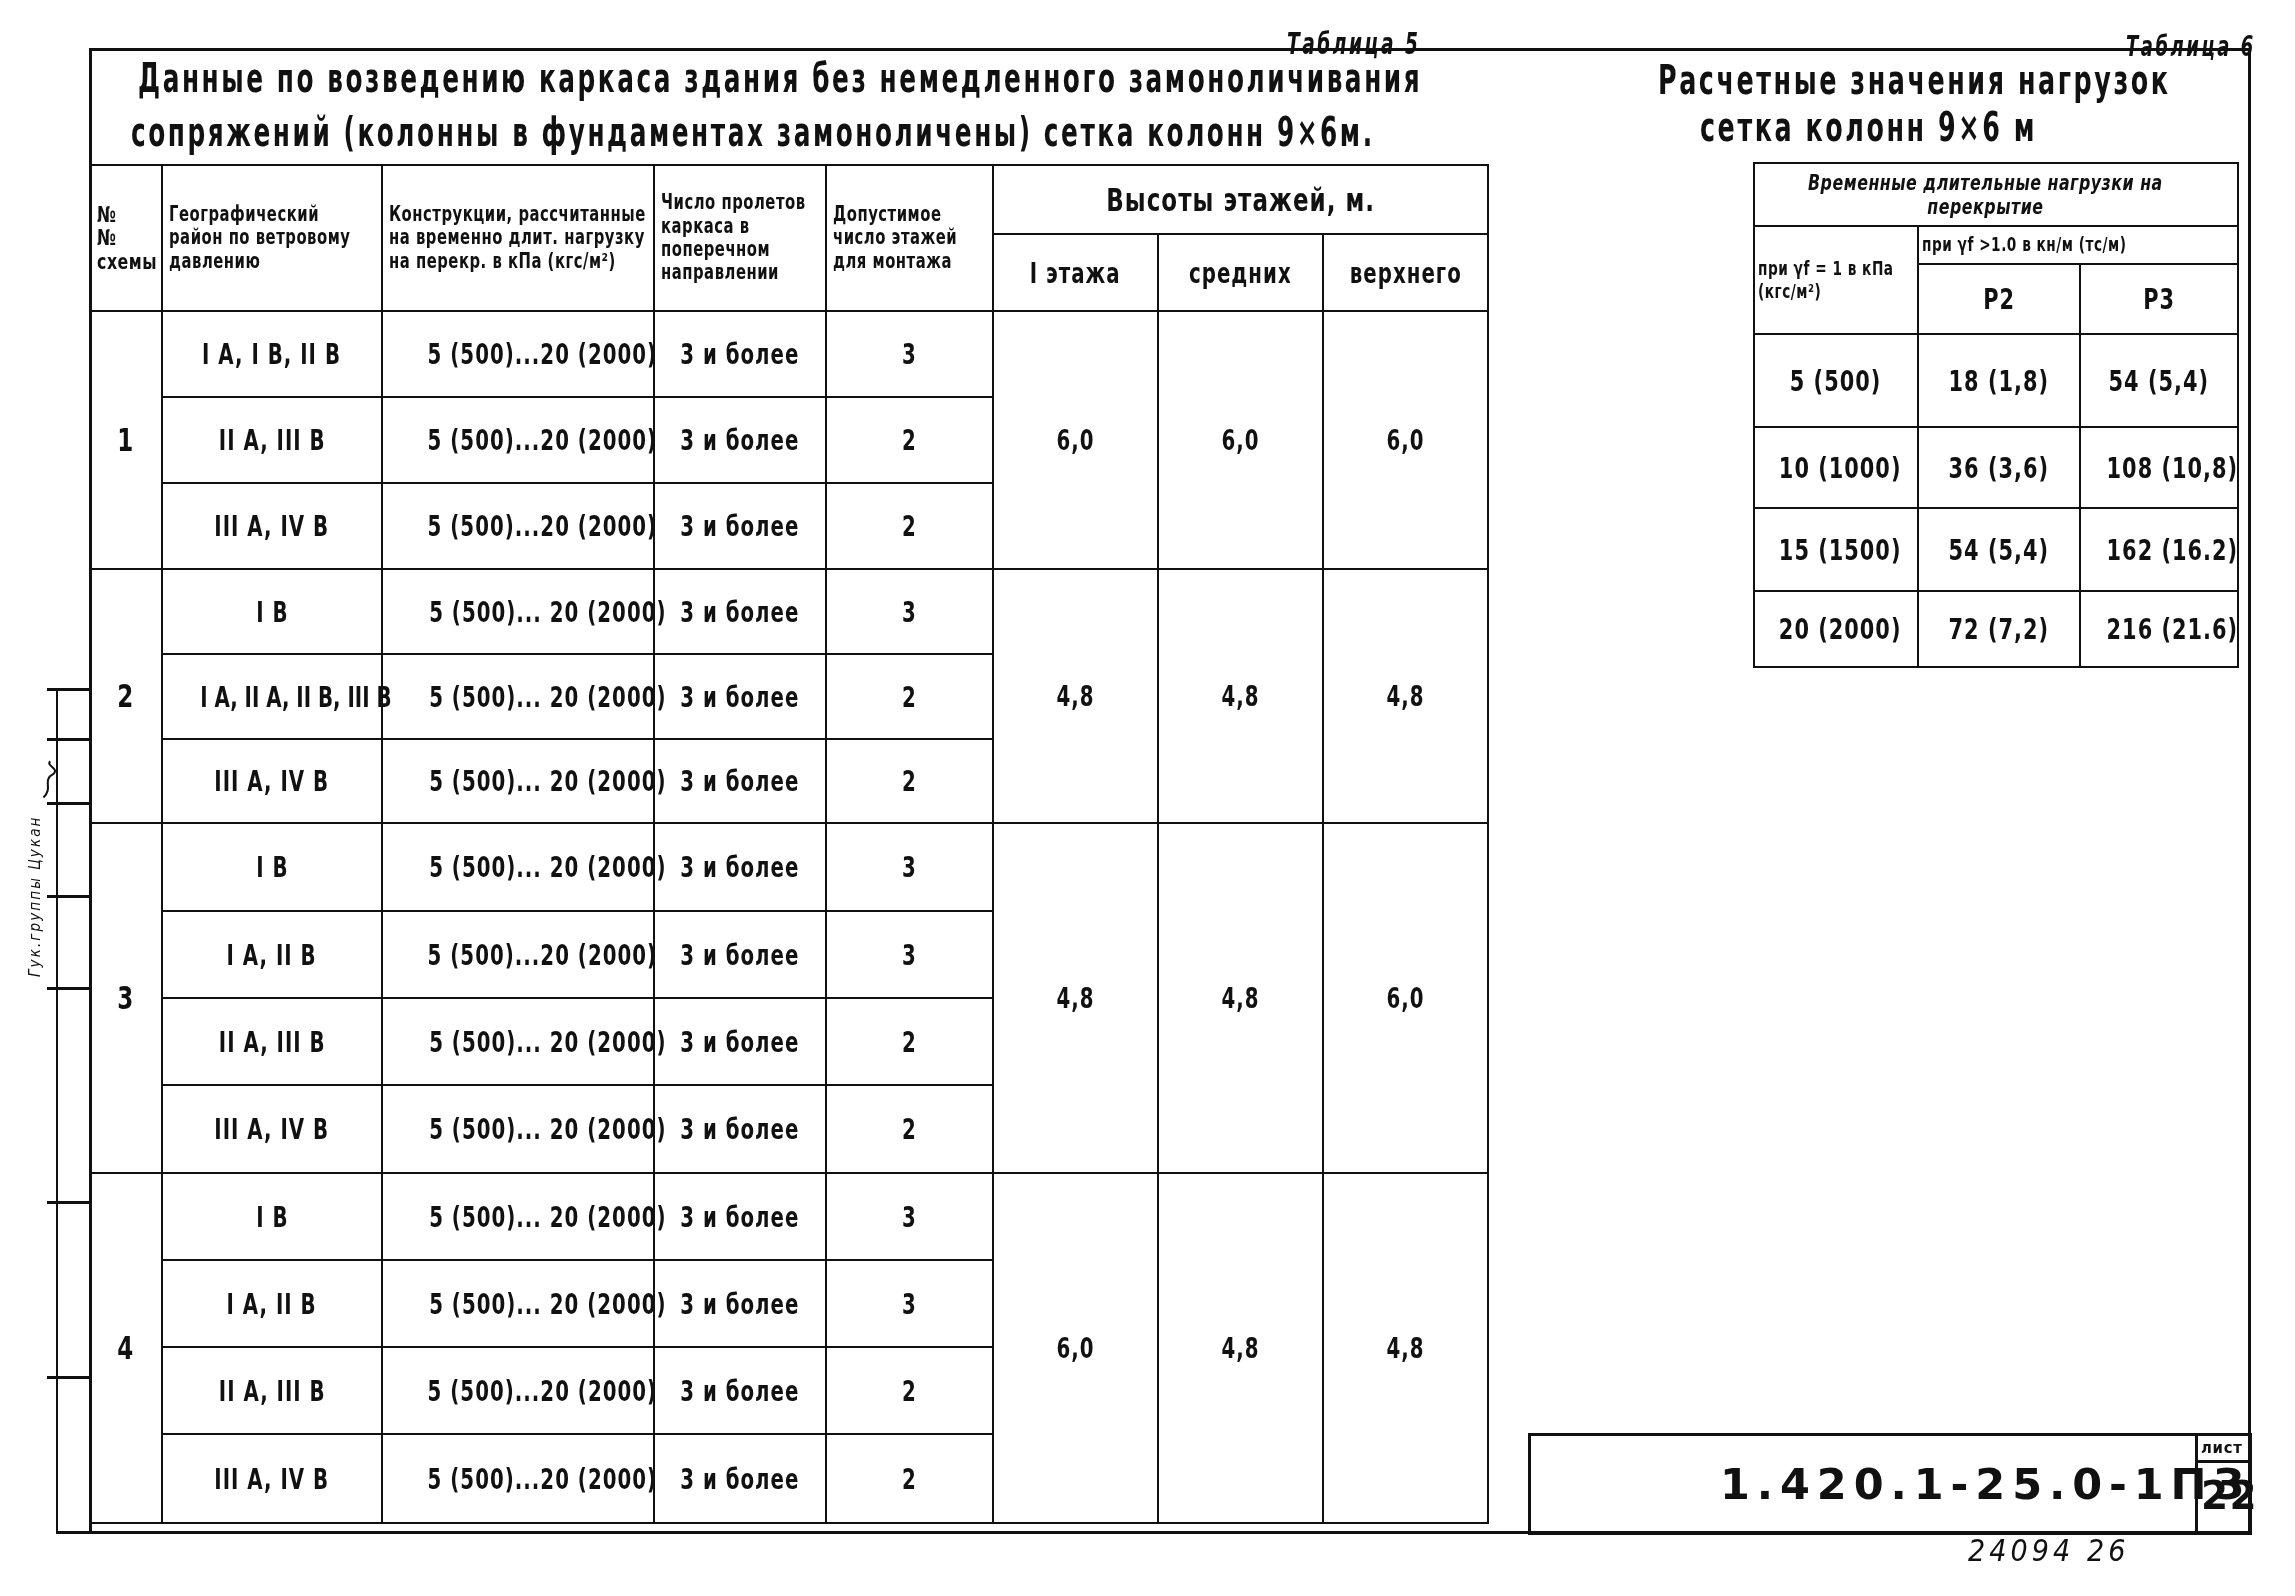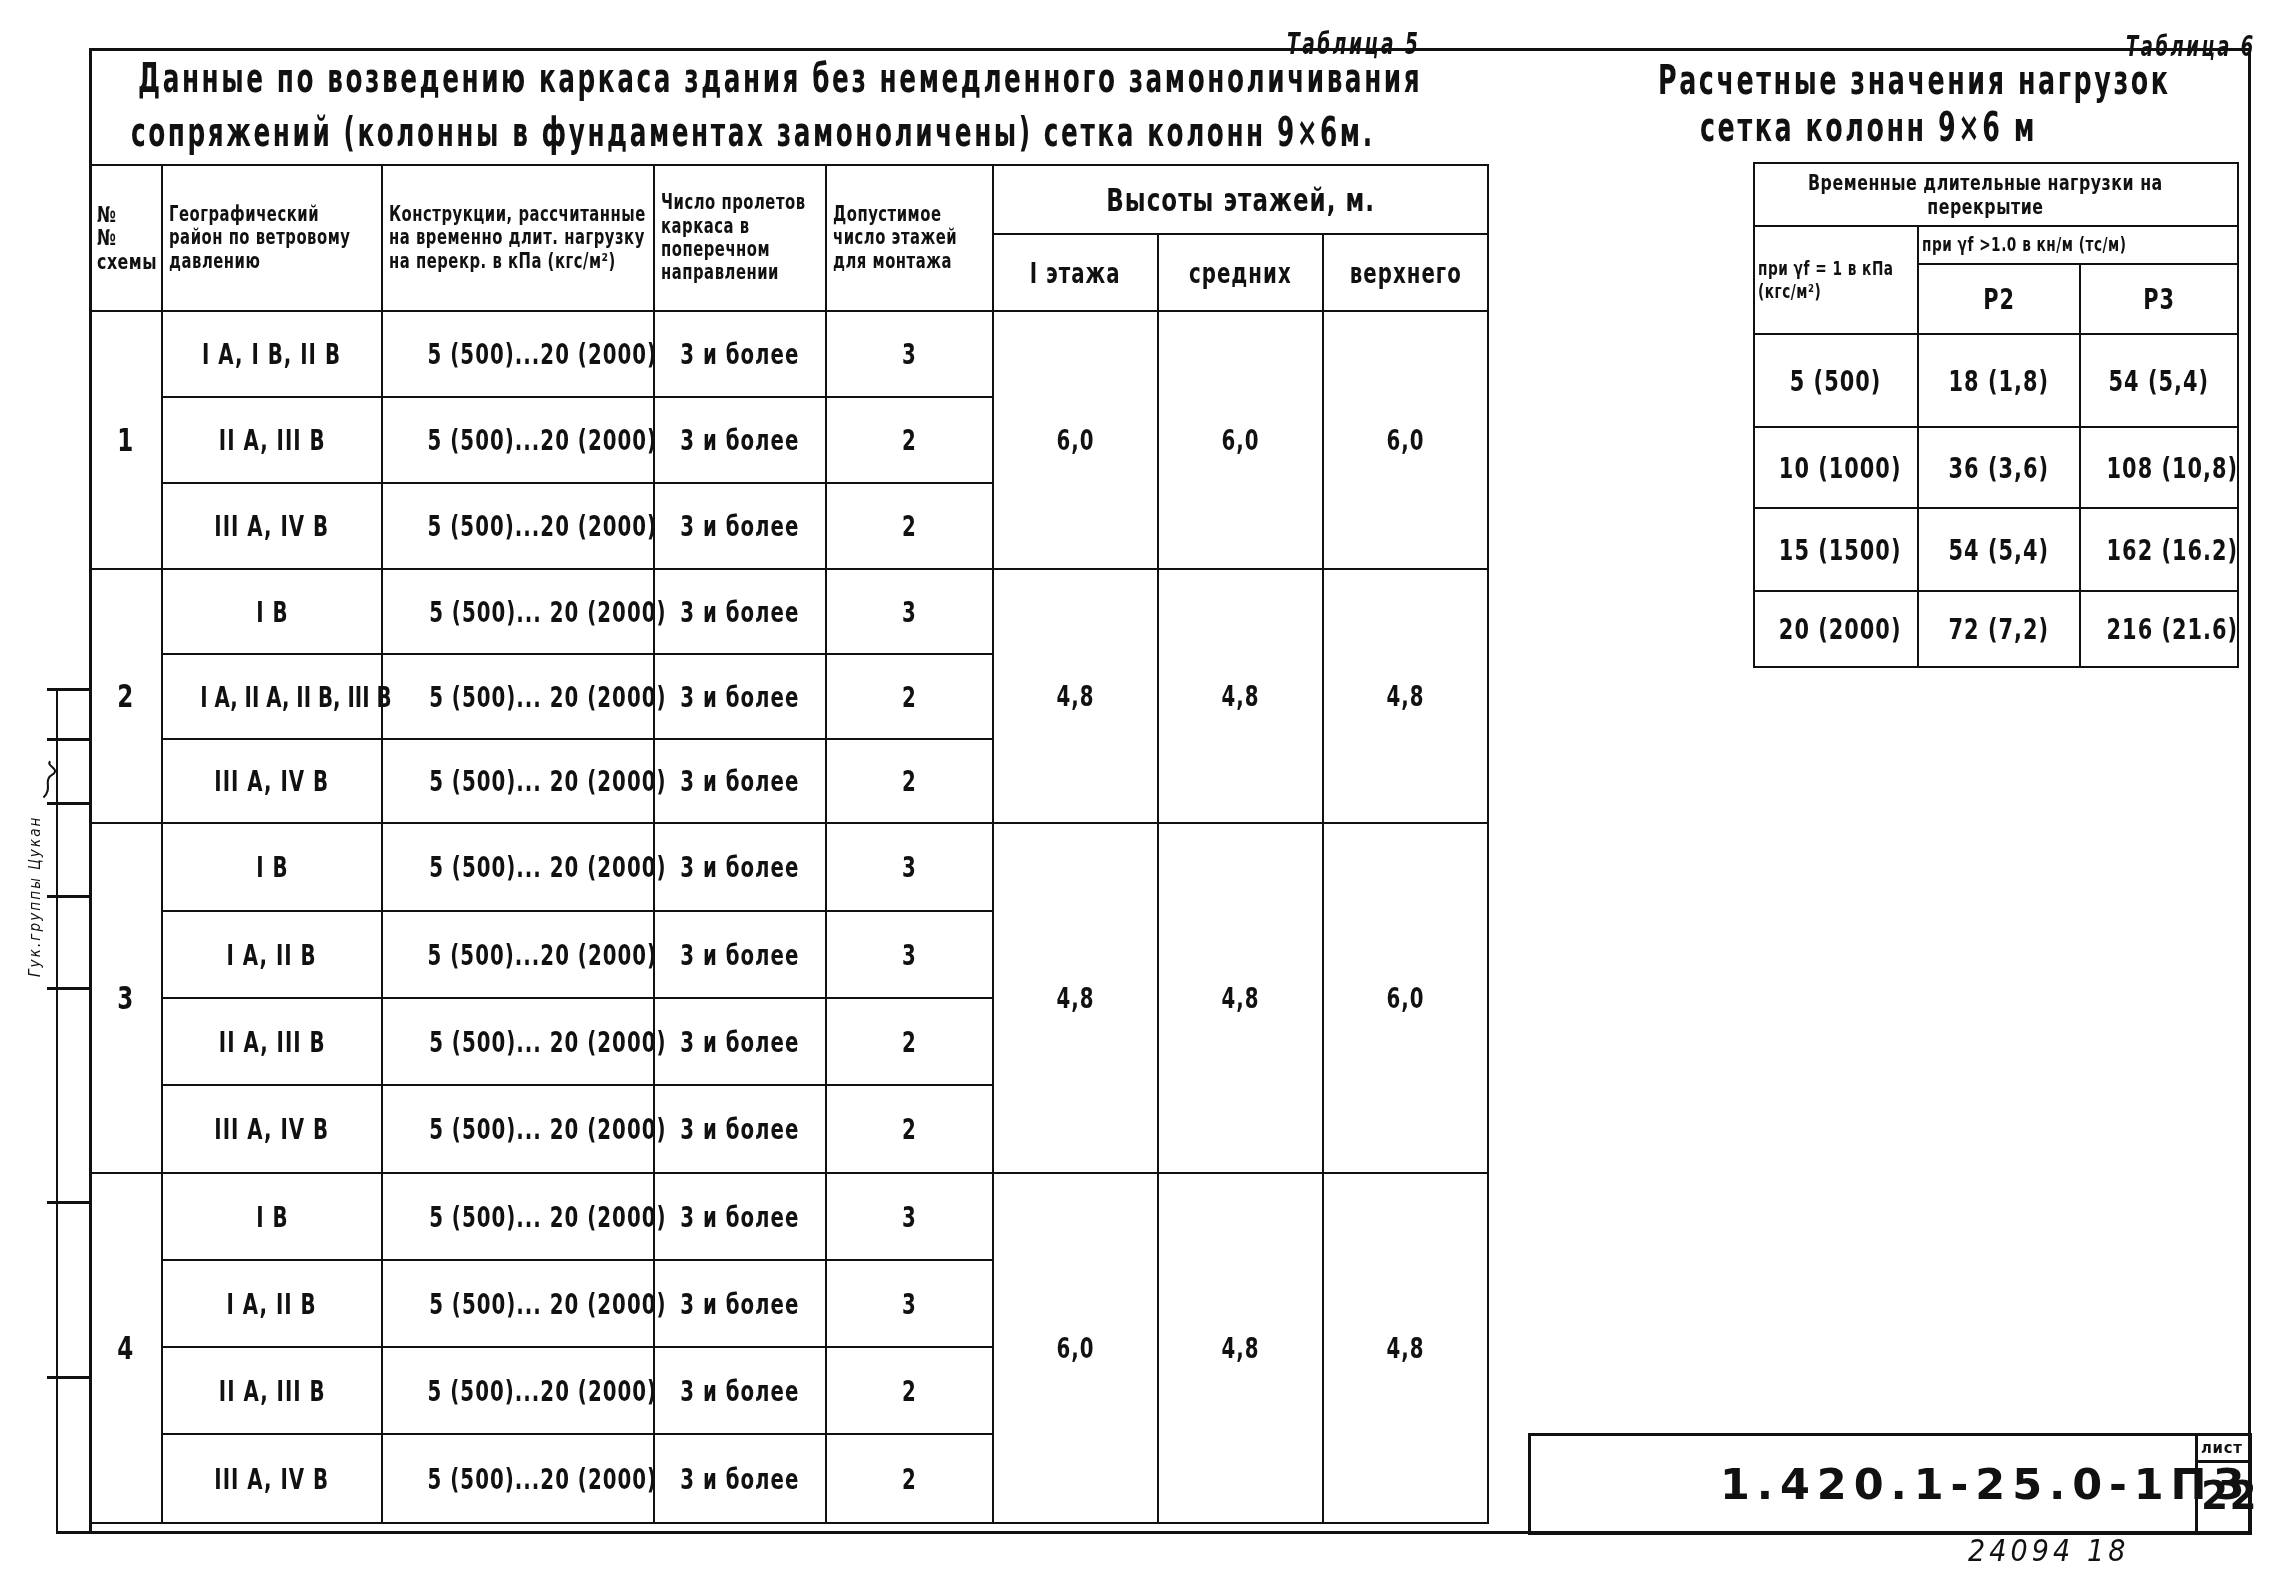--- a/index.html
+++ b/index.html
@@ -194,21 +194,21 @@
 <div class="abs hw" style="left:1658px;top:56px;font-size:41px;">Расчетные значения нагрузок</div>
 <div class="abs hw" style="left:1700px;top:103px;font-size:41px;">сетка колонн 9×6 м</div>
 
 <table class="t6" style="left:1753px;top:162px;width:484px;">
   <colgroup>
       <col style="width:164px">
       <col style="width:162px">
       <col style="width:158px">
     </colgroup>
   <tbody>
-      <tr style="height:63px;">
+      <tr style="height:63px;font-style:italic;">
     <td colspan="3" class="hdr" style="text-align:center;padding:0;">
       <span style="white-space:normal;width:640px;font-size:22px;text-align:center;">Временные длительные нагрузки на перекрытие</span>
     </td>
   </tr>
   <tr style="height:38px;">
     <td rowspan="2" class="hdr" style="padding-left:2.8px;">
       <span style="white-space:normal;width:206px;font-size:19px;">при γf = 1 в кПа (кгс/м²)</span>
     </td>
     <td colspan="2" class="hdr" style="padding-left:2.8px;">
       <span style="font-size:19px;">при γf &gt;1.0 в кн/м (тс/м)</span>
@@ -241,14 +241,14 @@
 </tbody>
   </table>
 
 <div class="frame" style="left:1528px;top:1433px;width:724px;height:102px;"></div>
 <div class="abs hwc" style="left:1720px;top:1459px;font-size:43px;letter-spacing:6.9px;">1.420.1-25.0-1ПЗ</div>
 <div class="line" style="left:2195px;top:1433px;width:2.8px;height:102px;"></div>
 <div class="line" style="left:2195px;top:1460px;width:55px;height:2.8px;"></div>
 <div class="abs" style="left:2201px;top:1438px;font-size:16.5px;font-weight:bold;letter-spacing:0.7px;">лист</div>
 <div class="abs hwc" style="left:2201px;top:1473px;font-size:39px;letter-spacing:1.4px;">22</div>
 
-<div class="abs" style="left:1968px;top:1533px;font-size:30px;font-style:italic;letter-spacing:4.1px;">24094 18</div>
+<div class="abs" style="left:1968px;top:1533px;font-size:30px;font-style:italic;letter-spacing:4.1px;">24094 26</div>
 
 
 </body></html>

